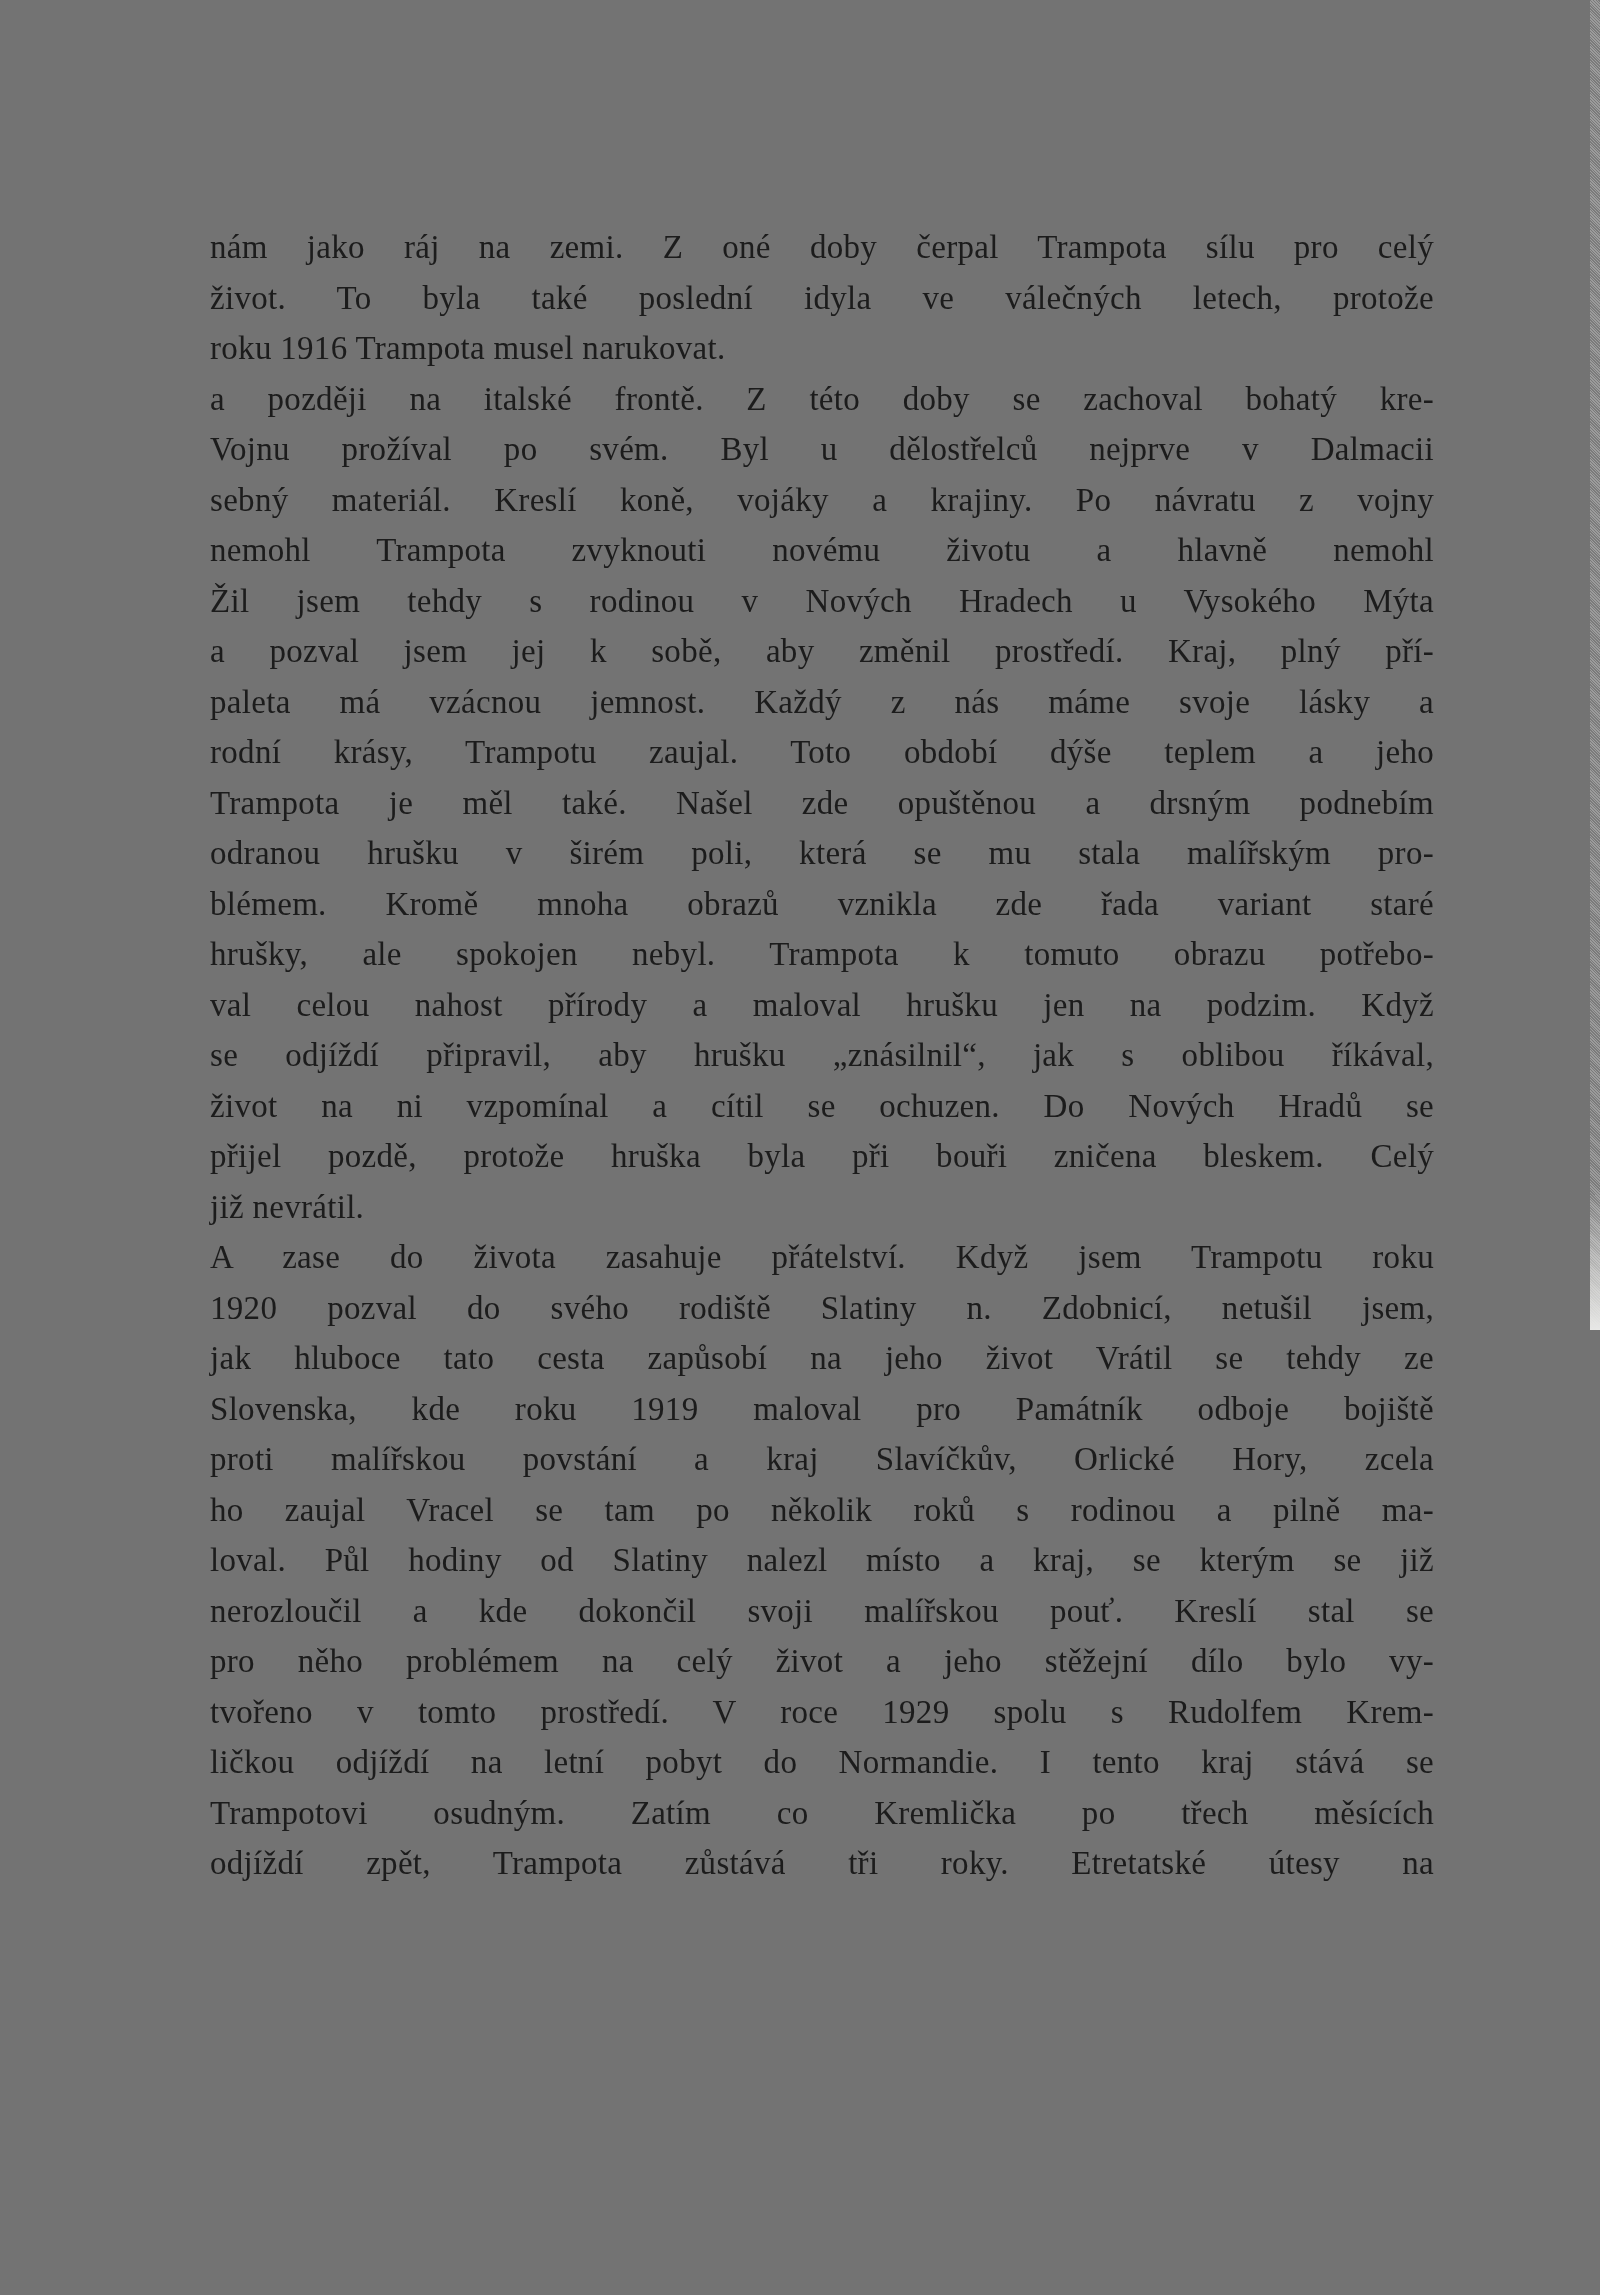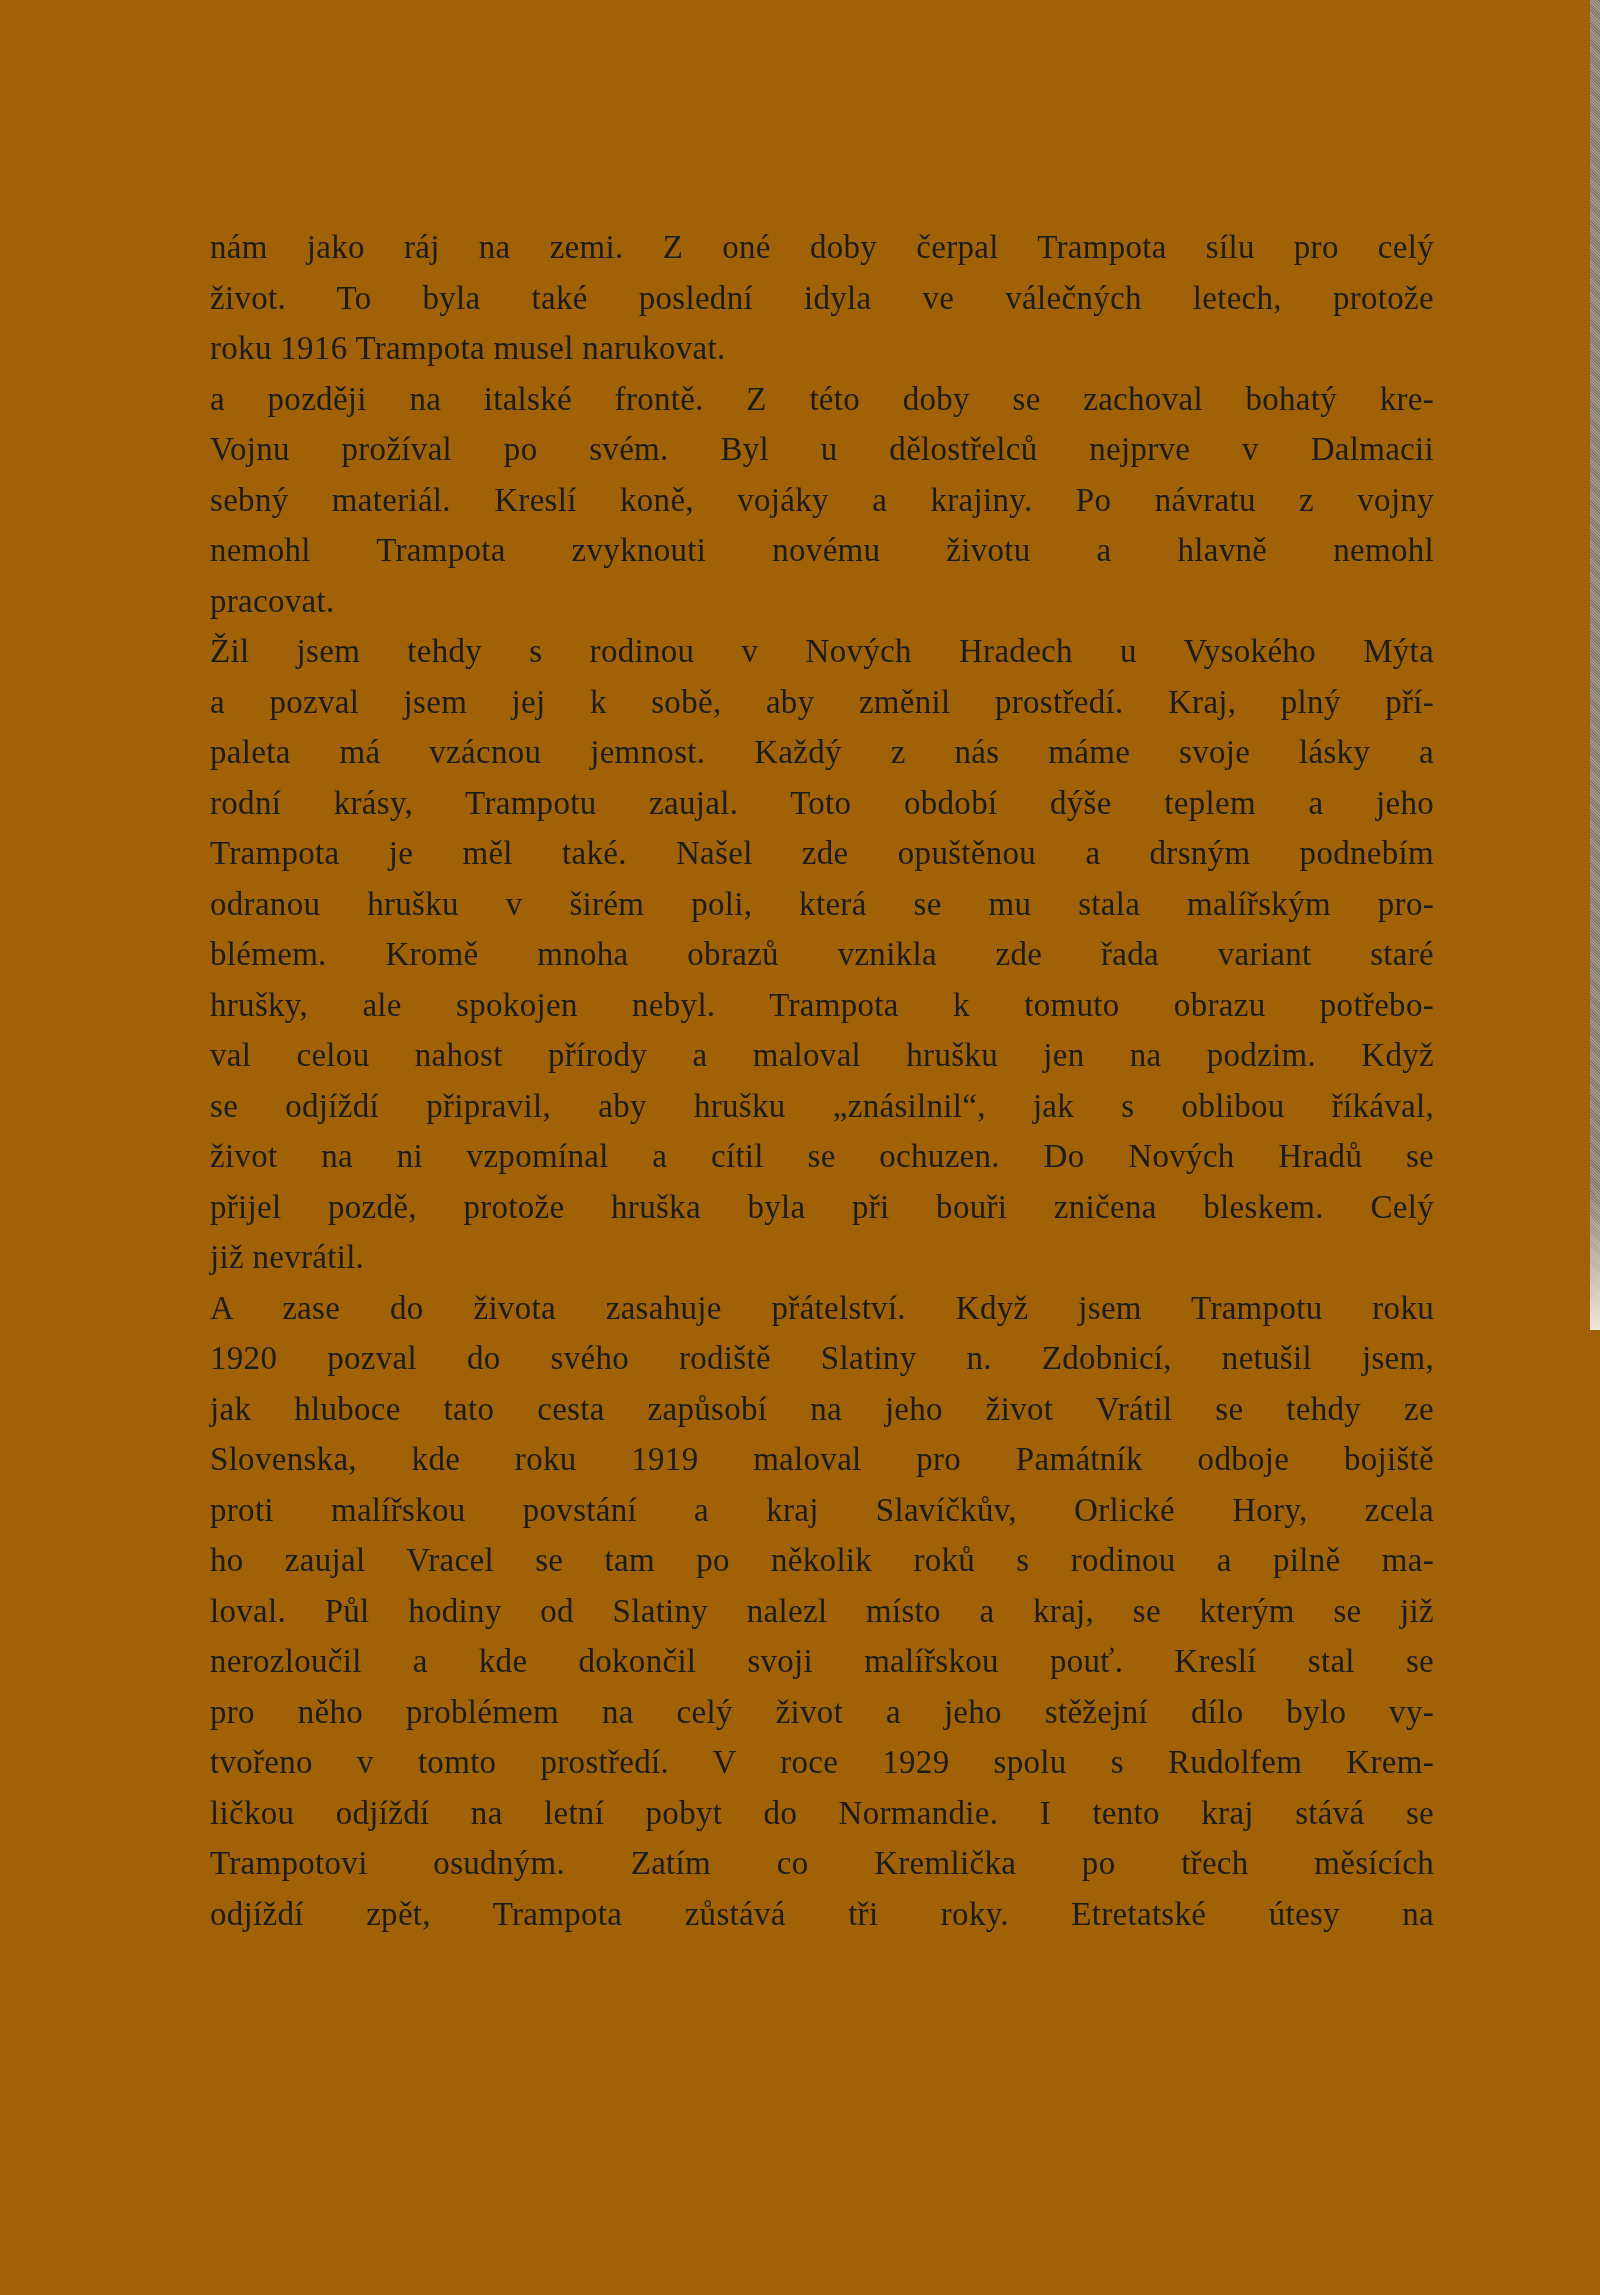--- a/index.html
+++ b/index.html
@@ -12,21 +12,21 @@
       background: #fdfdfb;
       position: relative;
       overflow: hidden;
     }
     .page {
       position: absolute;
       left: 0;
       top: 0;
       width: 1600px;
       height: 2295px;
-      background: #a16207;
+      background: #737373;
     }
     .edge-strip {
       position: absolute;
       left: 1590px;
       top: 0;
       width: 10px;
       height: 1330px;
       background:
         repeating-linear-gradient(45deg, #7d7d7d 0 1px, #a4a4a4 1px 2px),
         #8c8c8c;
@@ -76,21 +76,20 @@
       <span class="line">nám jako ráj na zemi. Z oné doby čerpal Trampota sílu pro celý</span>
       <span class="line">život. To byla také poslední idyla ve válečných letech, protože</span>
       <span class="line last">roku 1916 Trampota musel narukovat.</span>
     </div>
 
     <div>
       <span class="line">a později na italské frontě. Z této doby se zachoval bohatý kre-</span>
       <span class="line">Vojnu prožíval po svém. Byl u dělostřelců nejprve v Dalmacii</span>
       <span class="line">sebný materiál. Kreslí koně, vojáky a krajiny. Po návratu z vojny</span>
       <span class="line">nemohl Trampota zvyknouti novému životu a hlavně nemohl</span>
-      <span class="line last">pracovat.</span>
     </div>
 
     <div>
       <span class="line">Žil jsem tehdy s rodinou v Nových Hradech u Vysokého Mýta</span>
       <span class="line">a pozval jsem jej k sobě, aby změnil prostředí. Kraj, plný pří-</span>
       <span class="line">paleta má vzácnou jemnost. Každý z nás máme svoje lásky a</span>
       <span class="line">rodní krásy, Trampotu zaujal. Toto období dýše teplem a jeho</span>
       <span class="line">Trampota je měl také. Našel zde opuštěnou a drsným podnebím</span>
       <span class="line">odranou hrušku v širém poli, která se mu stala malířským pro-</span>
       <span class="line">blémem. Kromě mnoha obrazů vznikla zde řada variant staré</span>

